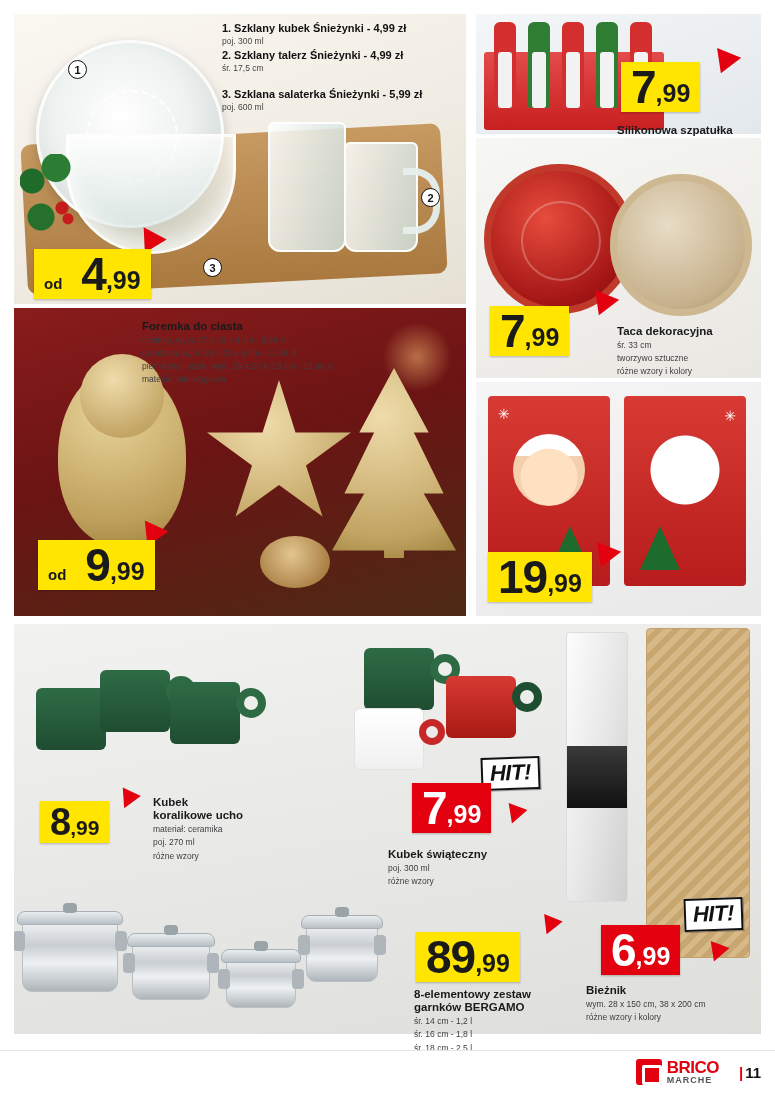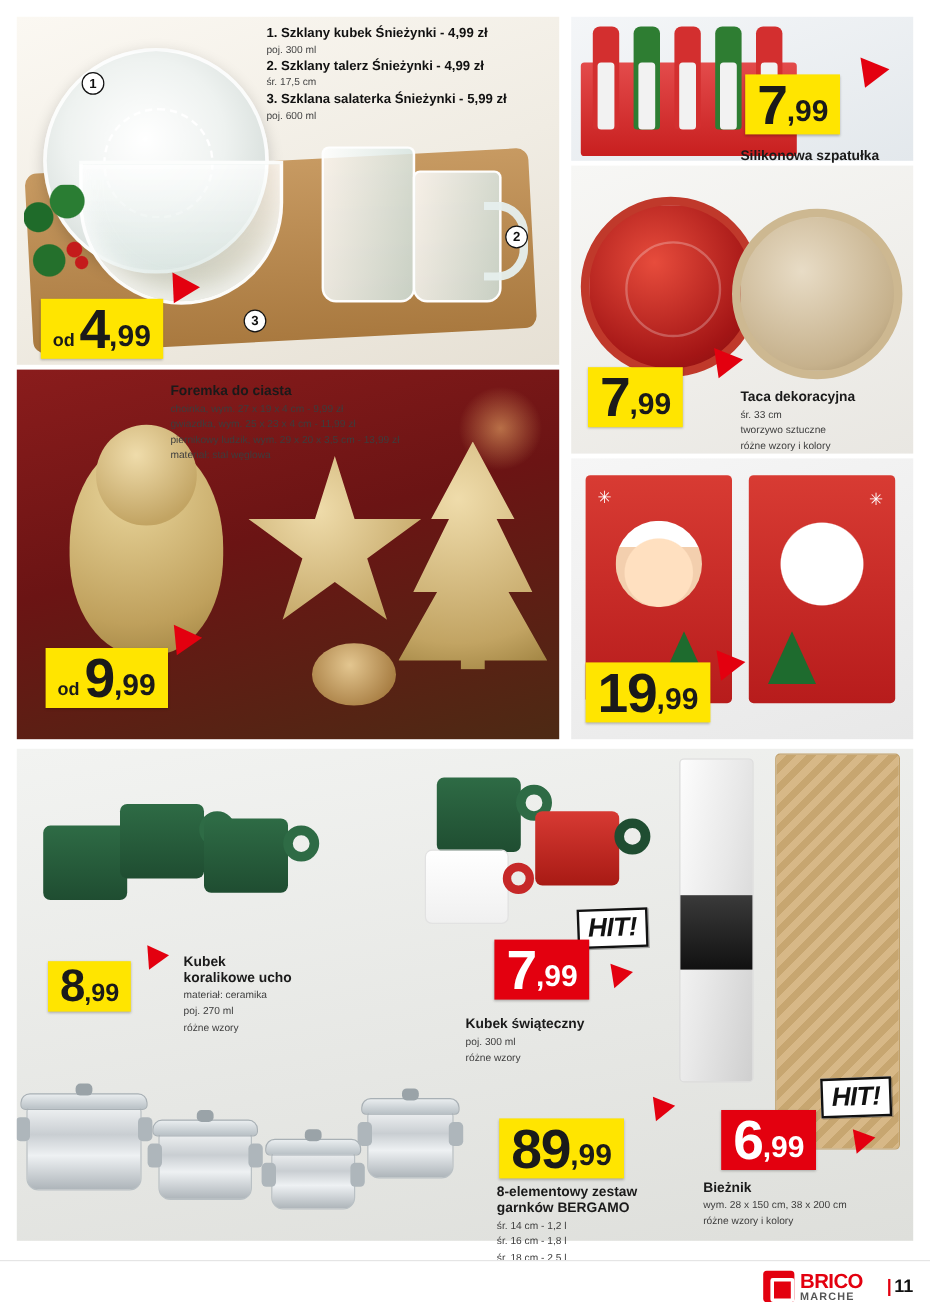--- a/index.html
+++ b/index.html
@@ -22,21 +22,21 @@
     background:#ffe500;
     color:#1a1a1a;
     display:flex;
     align-items:flex-end;
     padding:2px 10px 2px 10px;
     font-weight:bold;
     line-height:1;
     box-shadow:0 1px 2px rgba(0,0,0,.25);
   }
   .pricetag .od {
-    font-size:15px; font-weight:bold; margin-right:4px; margin-bottom:6px;
+    font-size:15px; font-weight:bold; margin-right:19px; margin-bottom:6px;
   }
   .pricetag .int { font-size:46px; letter-spacing:-1px; }
   .pricetag .dec { font-size:25px; margin-bottom:4px; }
   .pricetag.small .int { font-size:38px; }
   .pricetag.small .dec { font-size:21px; margin-bottom:3px; }
 
   .pricetag.red { background:#e3000f; color:#ffffff; }
 
   
   .arrow {
@@ -333,21 +333,21 @@
 
   <div class="listblock" style="left:222px; top:22px; width:215px;">
     <div><b>1.</b>
          <b>Szklany kubek Śnieżynki</b>
          <b>- </b><b>4,99 zł</b></div>
     <div class="sub">poj. 300 ml</div>
     <div style="margin-top:3px;"><b>2.</b>
          <b>Szklany talerz Śnieżynki</b>
          <b>- </b><b>4,99 zł</b></div>
     <div class="sub">śr. 17,5 cm</div>
-    <div style="margin-top:3px;"><b>3.</b>
+    <div style="margin-top:14px;"><b>3.</b>
          <b>Szklana salaterka Śnieżynki</b>
          <b>- </b><b>5,99 zł</b></div>
     <div class="sub">poj. 600 ml</div>
   </div>
 
   <div class="circnum" style="left:68px; top:60px;">1</div>
   <div class="circnum" style="left:421px; top:188px;">2</div>
   <div class="circnum" style="left:203px; top:258px;">3</div>
 
   <div class="arrow" style="left:137px; top:232px; transform:rotate(28deg);"></div>

